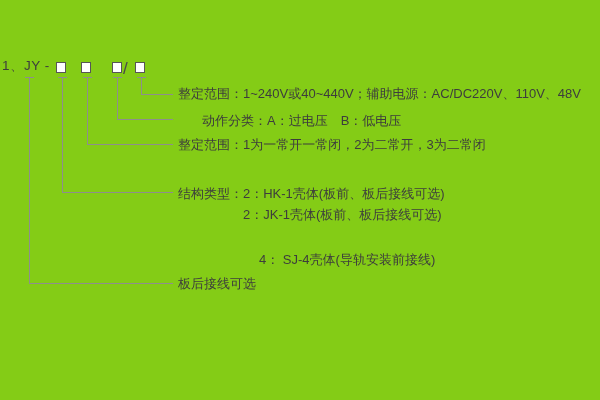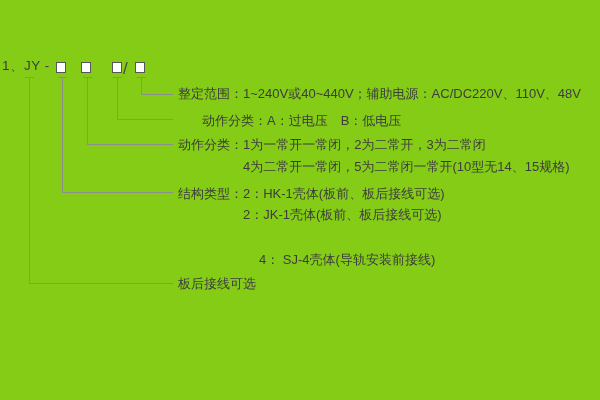--- a/index.html
+++ b/index.html
@@ -74,20 +74,19 @@
   <div class="h-line" style="left:58px; top:77px; width:9px;"></div>
   <div class="v-line" style="left:62px; top:77px; height:115px;"></div>
   <div class="h-line" style="left:62px; top:192px; width:111px;"></div>
 
   <div class="h-line" style="left:25px; top:77px; width:9px;"></div>
   <div class="v-line" style="left:29px; top:77px; height:206px;"></div>
   <div class="h-line" style="left:29px; top:283px; width:144px;"></div>
 
   <div class="txt" style="left:178px; top:86px;">整定范围：1~240V或40~440V；辅助电源：AC/DC220V、110V、48V</div>
   <div class="txt" style="left:178px; top:113px;margin-left:24px;">动作分类：A：过电压　B：低电压</div>
-  <div class="txt" style="left:178px; top:137px;">动作分类：1为一常开一常闭，2为二常开，3为二常闭</div>
-  <div class="txt" style="left:243px; top:159px;">4为二常开一常闭，5为二常闭一常开(10型无14、15规格)</div>
+  <div class="txt" style="left:178px; top:137px;">整定范围：1为一常开一常闭，2为二常开，3为二常闭</div>
   <div class="txt" style="left:178px; top:186px;">结构类型：2：HK-1壳体(板前、板后接线可选)</div>
   <div class="txt" style="left:243px; top:207px;">2：JK-1壳体(板前、板后接线可选)</div>
   <div class="txt" style="left:243px; top:252px;margin-left:16px;">4： SJ-4壳体(导轨安装前接线)</div>
   <div class="txt" style="left:178px; top:276px;">板后接线可选</div>
 
 </div>
 
 </body></html>

